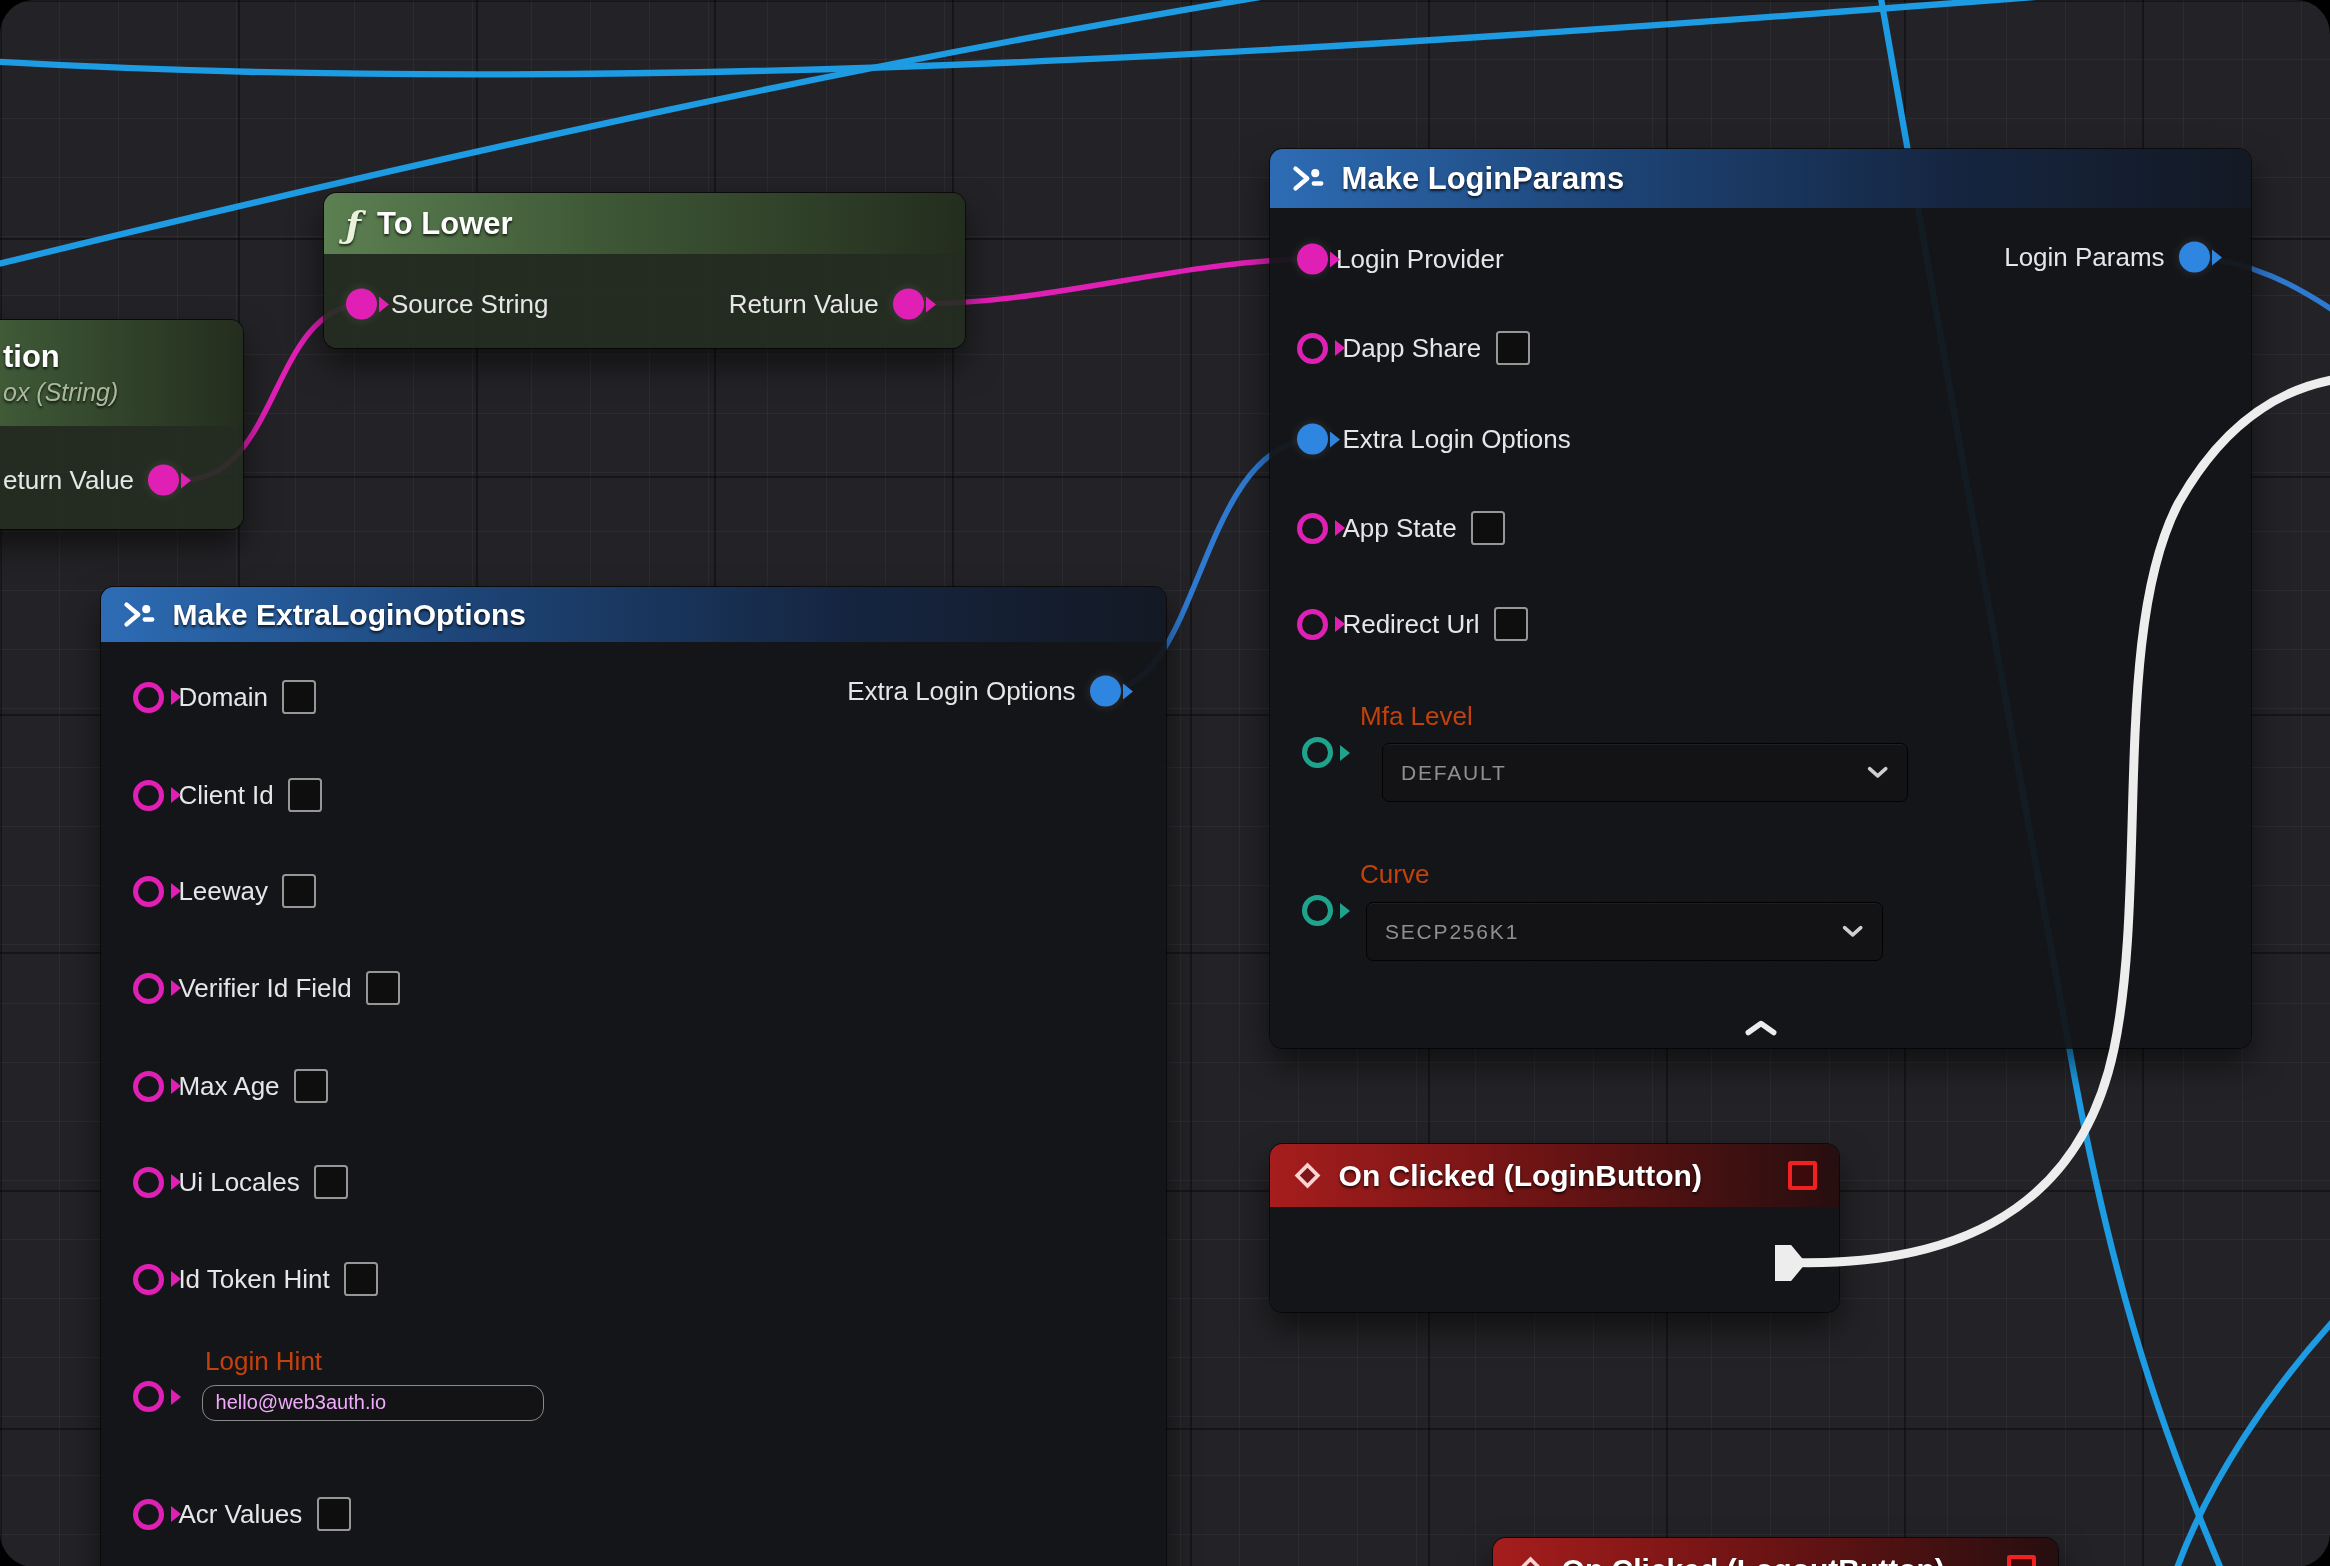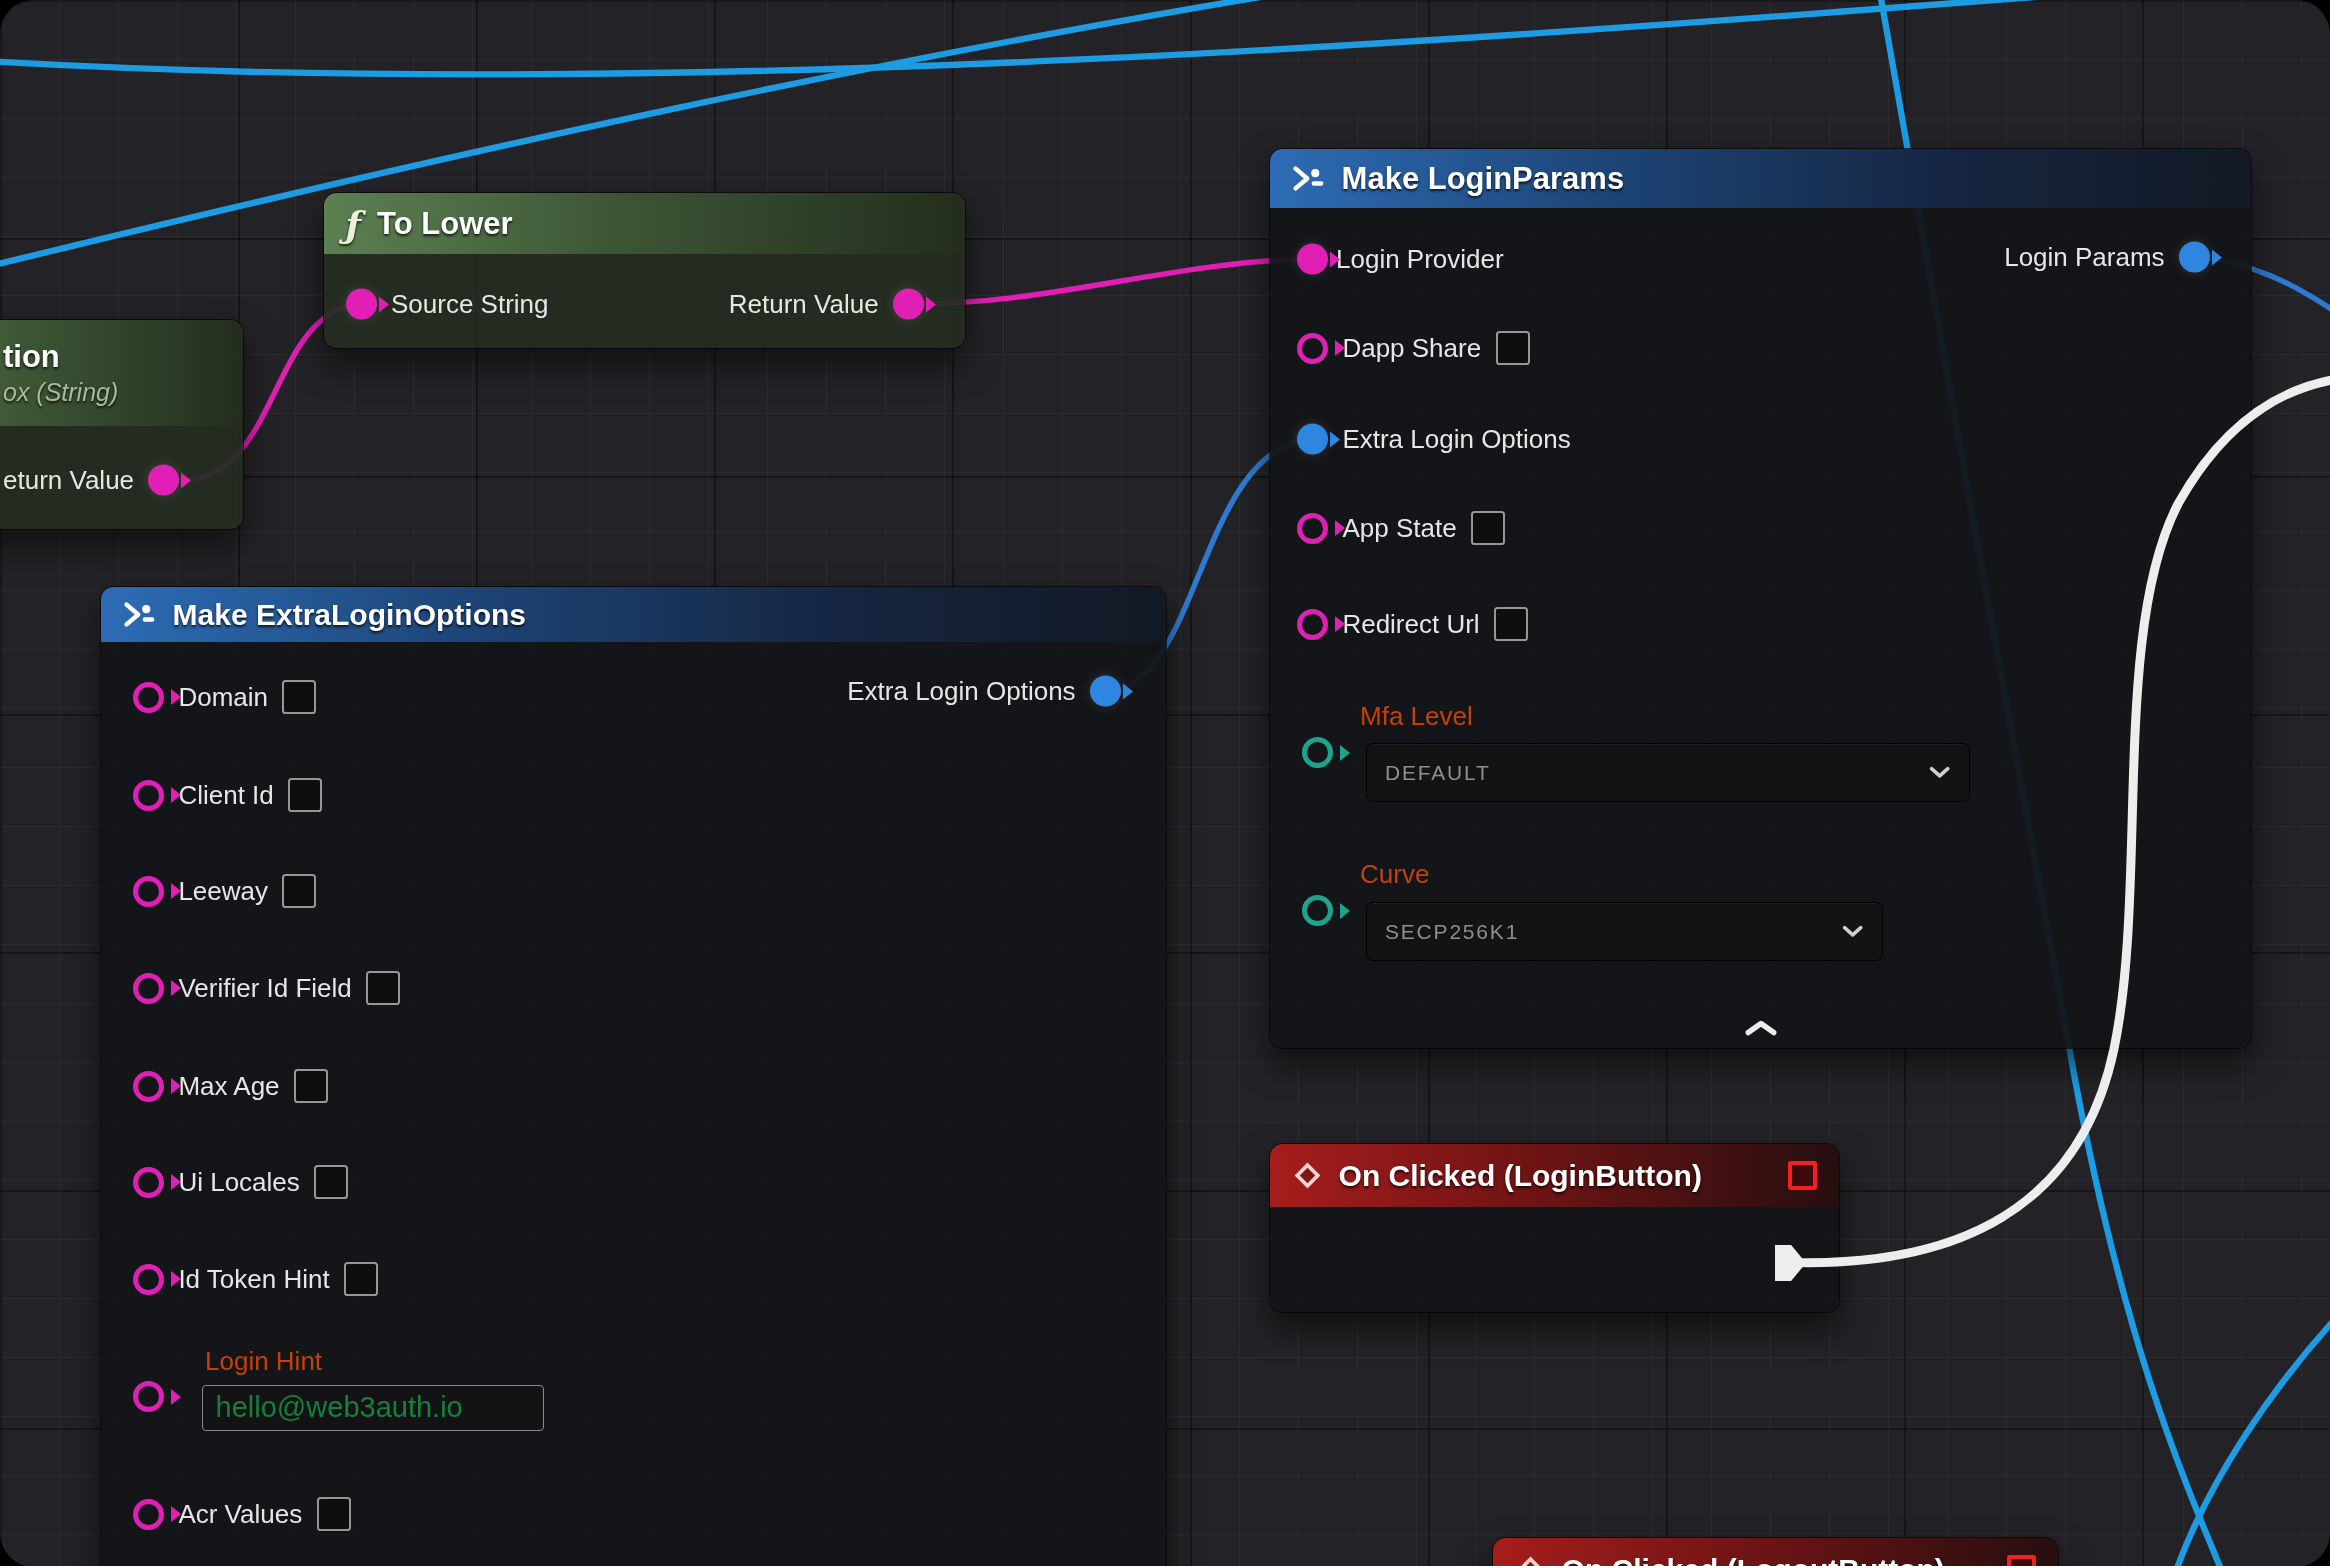--- a/index.html
+++ b/index.html
@@ -33,22 +33,22 @@
   .pin.hollow{border:5.4px solid currentColor;background:transparent;}
   .pin.filled{background:currentColor;box-shadow:0 0 10.8px rgba(255,255,255,.12);}
   .pin::after{content:"";position:absolute;left:33px;top:50%;transform:translateY(-50%);
         border-left:10.8px solid currentColor;border-top:8px solid transparent;border-bottom:8px solid transparent;}
   .magenta{color:#e01fb5;} .bluepin{color:#2f86e0;} .teal{color:#1fa38d;}
   .cb{width:34px;height:34px;border:2.7px solid #969696;background:#0e0e0e;border-radius:3.6px;box-sizing:border-box;flex:none;}
   .dd{position:absolute;display:flex;align-items:center;justify-content:space-between;
       background:#131316;border:0.9px solid #020202;border-radius:7.2px;color:#8f8f8f;
       font-size:21px;letter-spacing:1.8px;padding:0 18px;box-sizing:border-box;
       box-shadow:inset 0 0.9px 0 rgba(255,255,255,.05);}
-  .ti{background:#131316;border:1.8px solid #8a8a8a;color:#15803d;font-size:29px;
-      padding:5.4px 12.6px;width:315px;font-family:inherit;border-radius:4px;}
+  .ti{background:#131316;border:1.8px solid #8a8a8a;color:#f0abfc;font-size:20px;
+      padding:5.4px 12.6px;width:315px;font-family:inherit;border-radius:13px;}
   .exec-out{position:absolute;width:31px;height:36px;background:#ededed;
       clip-path:polygon(0 0,52% 0,100% 50%,52% 100%,0 100%);}
   .red-sq{width:21.6px;height:21.6px;border:4.5px solid #f22020;background:#3c0a0a;border-radius:2.7px;flex:none;}
   .lbl-above{position:absolute;color:#c2410c;font-size:26px;white-space:nowrap;}
   .chev-up{position:absolute;left:50%;transform:translateX(-50%);bottom:7.2px;}
 </style>
 </head>
 <body>
 
 <div class="frame">
@@ -184,21 +184,21 @@
       <span class="cb"></span>
     </div>
     <div class="prow" style="left:27px;top:475px;">
       <span class="pin hollow magenta"></span>
       <span>Redirect Url</span>
       <span class="cb"></span>
     </div>
 
     <span class="lbl-above" style="left:90px;top:552px;">Mfa Level</span>
     <span class="pin hollow teal" style="position:absolute;left:32px;top:588px;"></span>
-    <div class="dd" style="left:96px;top:594px;width:604px;height:59px;text-align:center;">
+    <div class="dd" style="left:112px;top:594px;width:526px;height:59px;text-align:center;">
       <span>DEFAULT</span>
       <svg width="23.4" height="14.4" viewBox="0 0 26 16">
         <polyline points="4,4 13,12 22,4" stroke="#cfcfcf" stroke-width="4" fill="none" stroke-linecap="round" stroke-linejoin="round"></polyline>
       </svg>
     </div>
 
     <span class="lbl-above" style="left:90px;top:710px;">Curve</span>
     <span class="pin hollow teal" style="position:absolute;left:32px;top:746px;"></span>
     <div class="dd" style="left:96px;top:753px;width:517px;height:59px;">
       <span>SECP256K1</span>

